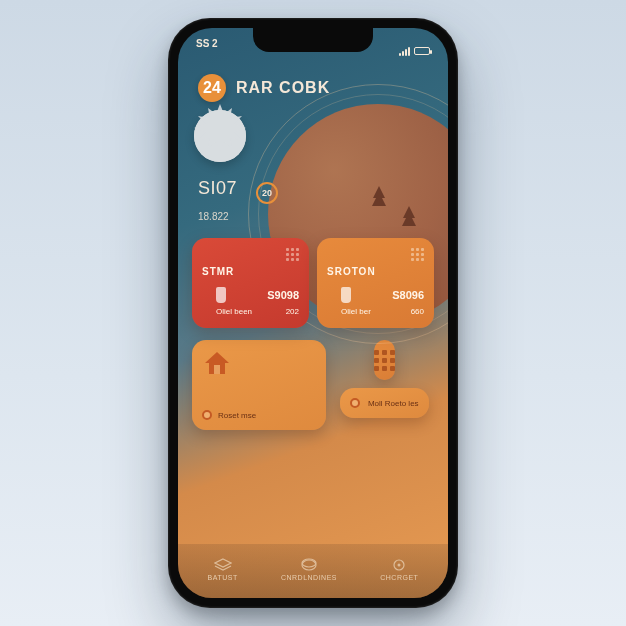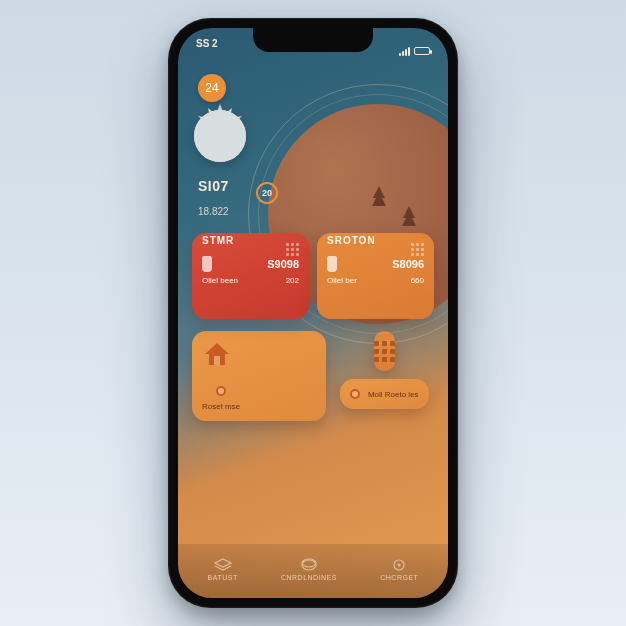--- a/index.html
+++ b/index.html
@@ -43,21 +43,21 @@
     .battery { width: 16px; height: 8px; border: 1px solid #f5e8d8; border-radius: 2px; position: relative; }
     .battery::after { content:''; position:absolute; right:-3px; top:2px; width:2px; height:4px; background:#f5e8d8; border-radius:1px; }
 
     .hero {
       padding: 10px 20px 6px; position: relative; color: #f5e8d8;
     }
     .hero-row { display: flex; align-items: center; gap: 10px; }
     .badge-circle {
       width: 28px; height: 28px; border-radius: 50%; background: #e8903a;
       display: flex; align-items: center; justify-content: center;
-      font-size: 12px; font-weight: 400; color: #fff;
+      font-size: 16px; font-weight: 700; color: #fff;
       box-shadow: 0 2px 6px rgba(0,0,0,0.2);
     }
     .hero-title { font-size: 16px; font-weight: 700; letter-spacing: 1px; }
     .burst {
       position: absolute; top: 46px; left: 16px; width: 52px; height: 52px;
       background: #d8dde0; border-radius: 50%;
       box-shadow: 0 4px 10px rgba(0,0,0,0.2);
     }
     .burst svg { position: absolute; inset: -6px; }
     .arc-overlay {
@@ -71,43 +71,43 @@
       border-radius: 50%; border: 1px solid rgba(255,210,160,0.3);
     }
     .arc-ring.r2 { right: -50px; top: 30px; width: 240px; height: 240px; border-color: rgba(255,210,160,0.2);}
     .tree { position: absolute; width: 18px; height: 24px; }
     .tree.t1 { right: 60px; top: 120px; }
     .tree.t2 { right: 30px; top: 140px; }
 
     .mid {
       padding: 70px 20px 8px; color: #f5e8d8; position: relative;
     }
-    .mid-value { font-size: 14px; font-weight: 700; letter-spacing: 0.5px; }
+    .mid-value { font-size: 18px; font-weight: 400; letter-spacing: 0.5px; }
     .mid-sub { font-size: 10px; opacity: 0.85; margin-top: 12px; }
     .mid-chip {
       position: absolute; left: 78px; top: 74px;
       width: 22px; height: 22px; border-radius: 50%; border: 2px solid #e8903a;
       display: flex; align-items: center; justify-content: center;
       font-size: 9px; font-weight: 700; color: #f5e8d8;
     }
 
     .cards {
       display: flex; gap: 8px; padding: 8px 14px;
     }
     .card {
-      flex: 1; border-radius: 14px; padding: 2px 10px 12px;
+      flex: 1; border-radius: 14px; padding: 28px 10px 12px;
       box-shadow: 0 6px 16px rgba(80,30,10,0.25);
       color: #fff5e8; font-size: 9px;
       position: relative; min-height: 86px;
     }
     .card.red { background: linear-gradient(160deg, #d94a38, #c53a2e); }
     .card.orange { background: linear-gradient(160deg, #e78a3c, #d97a34); }
     .card-title { font-size: 10px; font-weight: 800; letter-spacing: 1px; margin-bottom: 10px; }
     .card-grid-icon { position: absolute; top: 10px; right: 10px; opacity: 0.6; }
-    .card-row { display: flex; justify-content: space-between; align-items: center; margin-top: 4px; font-size: 8px; }
+    .card-row { display: flex; justify-content: space-between; align-items: center; margin-top: 4px; font-size: 8px; margin-left: 14px; }
     .card-amount { font-size: 11px; font-weight: 700; }
     .card-icon { width: 10px; height: 16px; background: rgba(255,255,255,0.7); border-radius: 2px 2px 4px 4px; }
 
     .tiles {
       display: flex; gap: 8px; padding: 4px 14px 6px;
     }
     .tile {
       border-radius: 14px; padding: 10px;
       box-shadow: 0 6px 14px rgba(80,30,10,0.25);
       display: flex; align-items: center; gap: 8px;
@@ -169,20 +169,21 @@
       <div class="arc-ring r2"></div>
       <svg class="tree t1" viewBox="0 0 18 24">
             <path d="M9 2 L15 14 H12 L16 22 H2 L6 14 H3 Z" fill="#6a3a28"></path>
           </svg>
       <svg class="tree t2" viewBox="0 0 18 24">
             <path d="M9 2 L15 14 H12 L16 22 H2 L6 14 H3 Z" fill="#6a3a28"></path>
           </svg>
 
       <div class="hero-row">
         <div class="badge-circle">24</div>
+        <div class="hero-title">RAR COBK</div>
       </div>
       <div class="burst">
         <svg viewBox="0 0 64 64">
               <g fill="#d8dde0" stroke="#c6ccd0" stroke-width="0">
           <circle cx="32" cy="32" r="26"></circle>
         </g>
         <g fill="#d8dde0">
           <path d="M32 0 L36 10 L44 4 L42 14 L54 12 L46 20 L58 24 L46 28 L54 36 L42 34 L44 44 L36 38 L32 48 L28 38 L20 44 L22 34 L10 36 L18 28 L6 24 L18 20 L10 12 L22 14 L20 4 L28 10 Z" opacity="0.9"></path>
         </g>
             </svg>
@@ -241,21 +242,21 @@
         </div>
       </div>
     </div>
 
     <div class="tiles">
       <div class="tile left">
         <svg class="house-icon" viewBox="0 0 30 26">
           <path d="M15 2 L27 13 H23 V24 H7 V13 H3 Z" fill="#c85a24"></path>
           <rect x="12" y="15" width="6" height="9" fill="#e8a060"></rect>
         </svg>
-        <div style="display:flex;align-items:center;gap:6px;flex-direction:column;">
+        <div style="display:flex;align-items:center;gap:6px;">
           <span class="dot-o"></span>
           <span class="tile-label">Roset mse</span>
         </div>
       </div>
       <div class="tile right-col">
         <div class="pill">
           <div class="grid9 big" style="color:#a84e1c">
                 <span></span>
                 <span></span>
                 <span></span>

